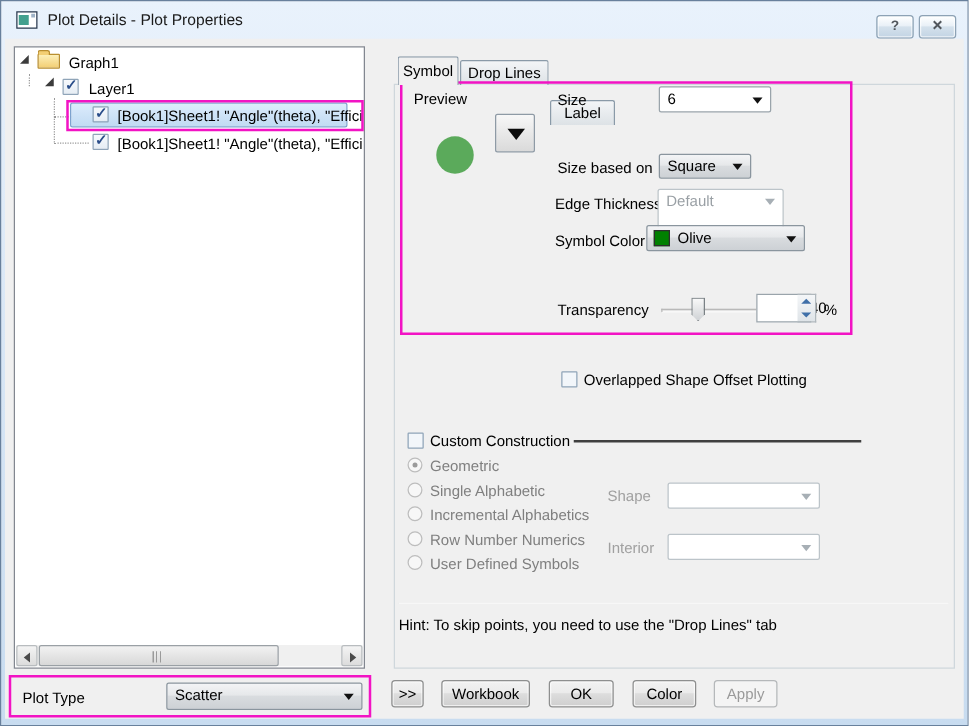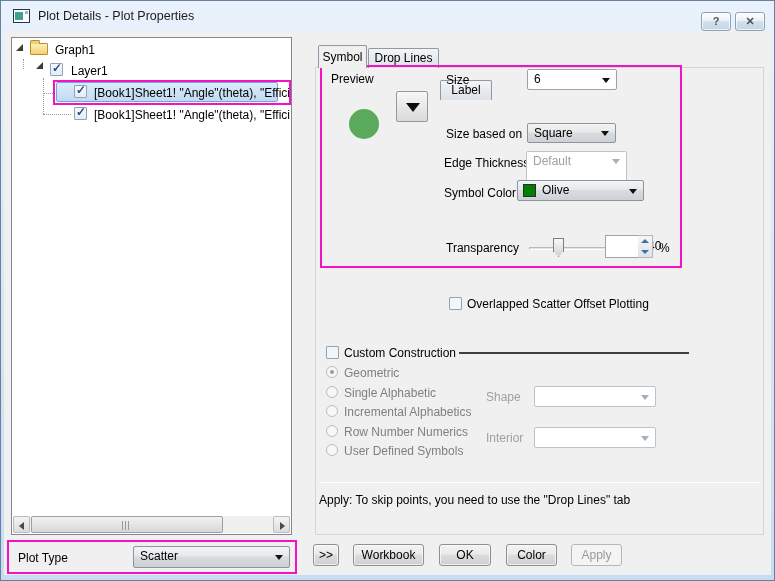--- a/index.html
+++ b/index.html
@@ -205,21 +205,21 @@
   <div class="preview-dot" style="left:348px; top:108px; background:#008000;"></div>
   <div class="drop-btn"></div>
 
   <div class="lbl" style="left:445px; top:72px;">Size</div>
   <div class="combo white" style="left:526px; top:68px; width:90px;">
     <span>6</span>
     <span class="arr"></span>
   </div>
 
   <div class="lbl" style="left:445px; top:126px;">Size based on</div>
-  <div class="combo" style="left:526px; top:122px; width:89px; height:20px;">
+  <div class="combo" style="left:526px; top:122px; width:74px; height:20px;">
     <span>Square</span>
     <span class="arr" style="top:7px;"></span>
   </div>
 
   <div class="lbl" style="left:443px; top:155px;">Edge Thickness</div>
   <div class="combo disabled" style="left:525px; top:150px; width:101px; height:32px;">
     <span>Default</span>
     <span class="arr" style="top:7px;"></span>
   </div>
 
@@ -231,21 +231,21 @@
   </div>
 
   <div class="lbl" style="left:445px; top:240px;">Transparency</div>
   <div class="slider-track" style="left:528px; top:246px; width:100px;"></div>
   <div class="slider-thumb" style="left:552px; top:237px;"></div>
   <div class="spin-field" style="left:604px; top:234px;padding-left:42px;">40</div>
   <div class="spin-col" style="left:637px; top:234px;"></div>
   <div class="lbl" style="left:658px; top:240px;">%</div>
 
   <div class="cb" style="left:448px; top:296px; background:#f2f6fa;"></div>
-  <div class="lbl" style="left:466px; top:296px;">Overlapped Scatter Offset Plotting</div>
+  <div class="lbl" style="left:466px; top:296px;">Overlapped Shape Offset Plotting</div>
 
   <div class="cb" style="left:325px; top:345px; background:#f2f6fa;"></div>
   <div class="lbl" style="left:343px; top:345px;">Custom Construction</div>
   <div class="dark-line" style="left:458px; top:351px; width:230px;"></div>
 
   <div class="radio on" style="left:325px; top:365px;"></div>
   <div class="lbl gray" style="left:343px; top:365px;">Geometric</div>
   <div class="radio" style="left:325px; top:385px;"></div>
   <div class="lbl gray" style="left:343px; top:385px;">Single Alphabetic</div>
   <div class="radio" style="left:325px; top:404px;"></div>
@@ -258,21 +258,21 @@
   <div class="lbl lightgray" style="left:485px; top:389px;">Shape</div>
   <div class="combo disabled" style="left:533px; top:385px; width:122px;">
     <span class="arr"></span>
   </div>
   <div class="lbl lightgray" style="left:485px; top:430px;">Interior</div>
   <div class="combo disabled" style="left:533px; top:426px; width:122px;">
     <span class="arr"></span>
   </div>
 
   <div class="sep-line" style="left:318px; top:481px; width:440px;"></div>
-  <div class="lbl" style="left:318px; top:492px;">Apply: To skip points, you need to use the "Drop Lines" tab</div>
+  <div class="lbl" style="left:318px; top:492px;">Hint: To skip points, you need to use the "Drop Lines" tab</div>
 
   <div class="btn" style="left:312px; top:543px; width:26px;">&gt;&gt;</div>
   <div class="btn" style="left:352px; top:543px; width:71px;">Workbook</div>
   <div class="btn" style="left:438px; top:543px; width:52px;">OK</div>
   <div class="btn" style="left:505px; top:543px; width:51px;">Color</div>
   <div class="btn disabled" style="left:570px; top:543px; width:51px;">Apply</div>
 
 </div>
 
 </body></html>

